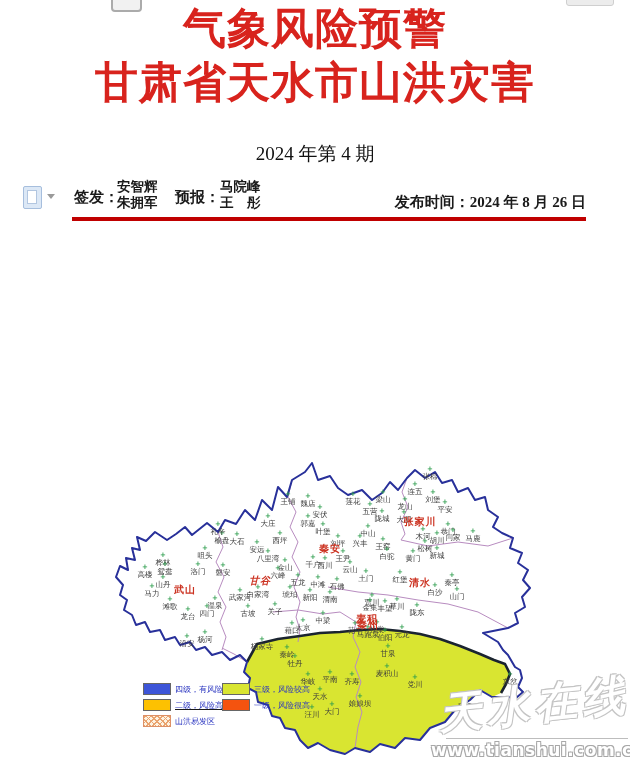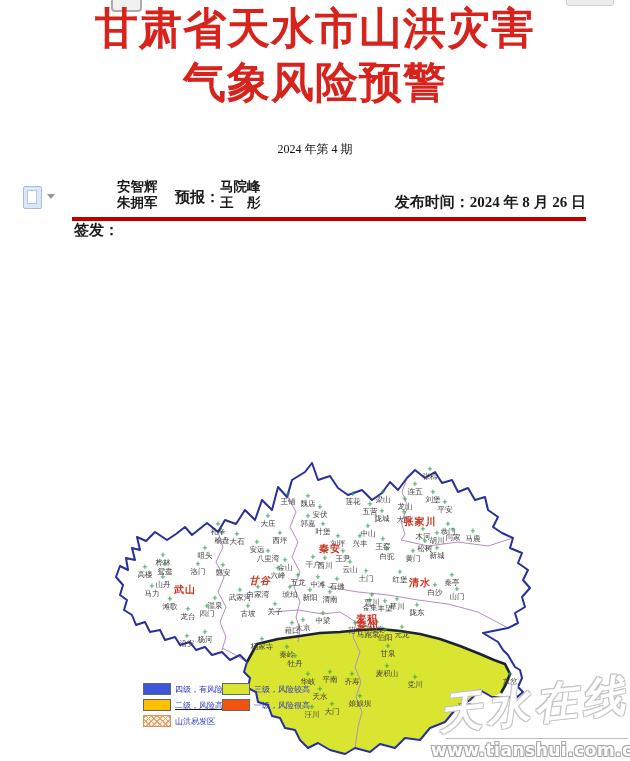--- a/index.html
+++ b/index.html
@@ -8,35 +8,35 @@
 
   
   .frag-tl{position:absolute;left:111px;top:-6px;width:27px;height:14px;border:2px solid #ababab;
            background:#f1f1f1;border-radius:4px;}
   .frag-tr{position:absolute;left:566px;top:-4px;width:46px;height:8px;border:1px solid #cfcfcf;
            background:#ececec;border-radius:3px;}
 
   
   .title{position:absolute;top:2px;left:0;width:100%;text-align:center;
          font-weight:bold;font-size:43px;line-height:54px;color:#d8231d;letter-spacing:1px;}
-  .issue{position:absolute;top:141px;left:0;width:100%;text-align:center;font-size:12px;color:#111;}
+  .issue{position:absolute;top:141px;left:0;width:100%;text-align:center;font-size:19px;color:#111;}
 
   
   .paste{position:absolute;left:23px;top:186px;width:34px;height:26px;}
   .paste .board{position:absolute;left:0;top:0;width:17px;height:21px;background:#dce8f6;
                 border:1px solid #a6bedd;border-radius:2px;}
   .paste .sheet{position:absolute;left:4px;top:4px;width:8px;height:12px;background:#fff;
                 border:1px solid #b2c6e0;}
   .paste .arrow{position:absolute;left:24px;top:8px;width:0;height:0;border-left:4px solid transparent;
                 border-right:4px solid transparent;border-top:5px solid #9a9a9a;}
 
   
   .meta{position:absolute;top:177px;left:72px;width:516px;height:40px;font-size:15px;}
   .meta .lbl{position:absolute;font-weight:bold;white-space:nowrap;}
-  .lbl-sign{left:2px;top:11px;margin-top:33px;}
+  .lbl-sign{left:2px;top:11px;}
   .lbl-fore{left:103px;top:11px;}
   .names{position:absolute;font-size:13.5px;font-weight:bold;line-height:16px;white-space:nowrap;}
   .names-sign{left:45px;top:2px;}
   .names-fore{left:148px;top:2px;}
   .publish{position:absolute;right:2px;top:16px;font-weight:bold;white-space:nowrap;}
 
   .red-rule{position:absolute;top:217px;left:72px;width:514px;height:4px;background:#c00000;}
 
   
   .bodytext{position:absolute;top:228px;left:74px;width:513px;font-size:20px;line-height:30.5px;
@@ -73,22 +73,22 @@
 </style>
 </head>
 <body>
 
 <div class="page">
 
   <div class="frag-tl"></div>
   <div class="frag-tr"></div>
 
   <div class="title">
+    <div>气象风险预警</div>
     <div>甘肃省天水市山洪灾害</div>
-    <div>气象风险预警</div>
   </div>
 
   <div class="issue">2024 年第 4 期</div>
 
   <div class="paste">
     <span class="board"></span>
     <span class="sheet"></span>
     <span class="arrow"></span>
   </div>
 

